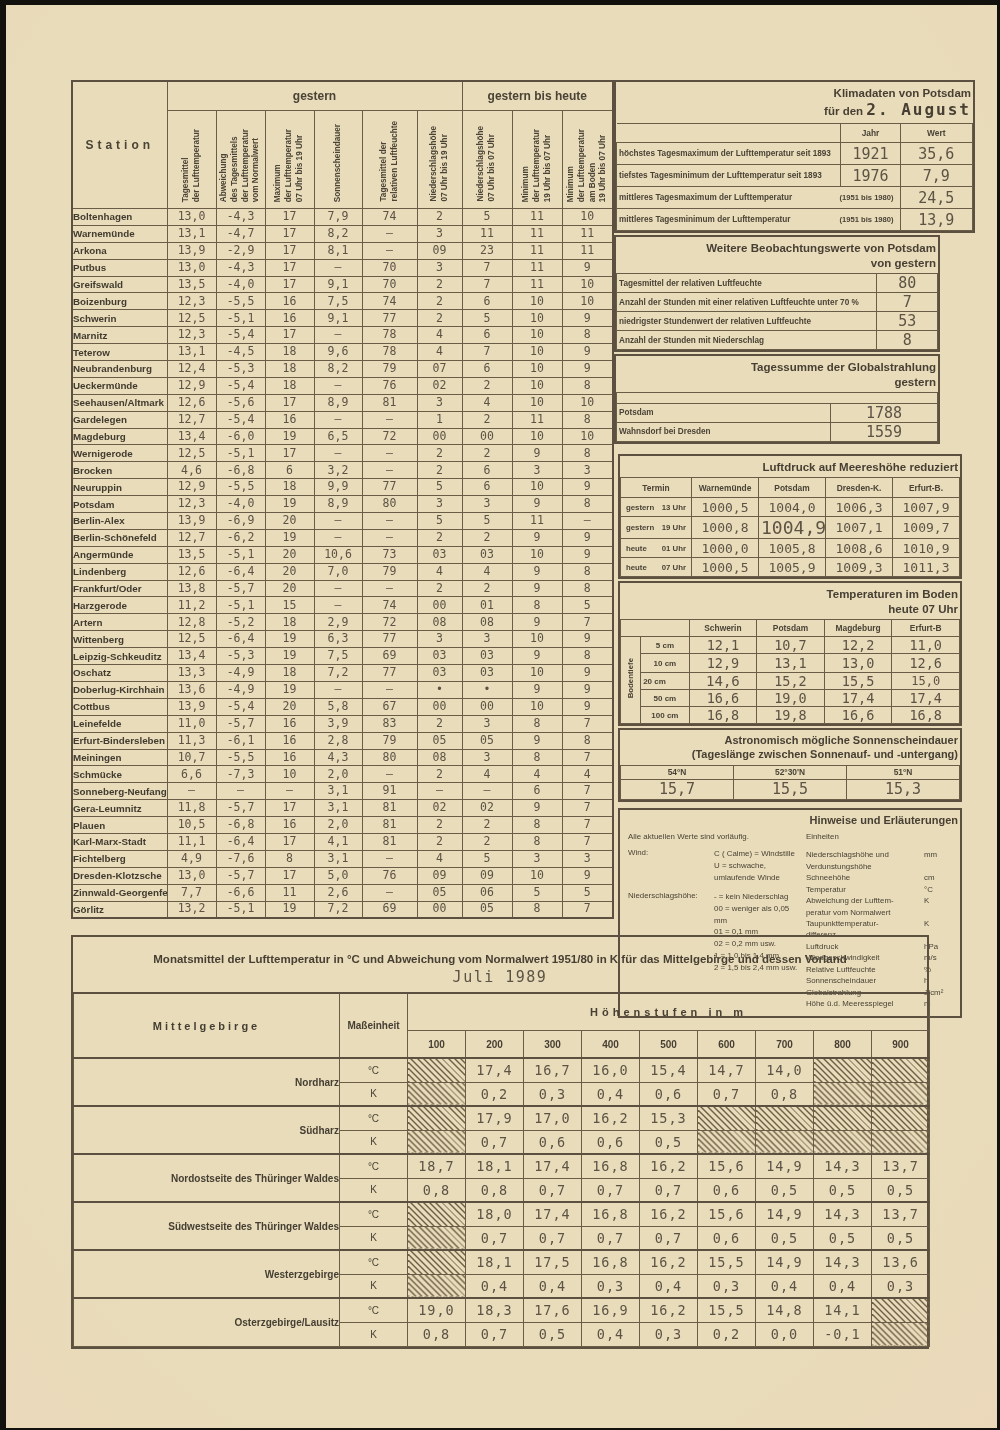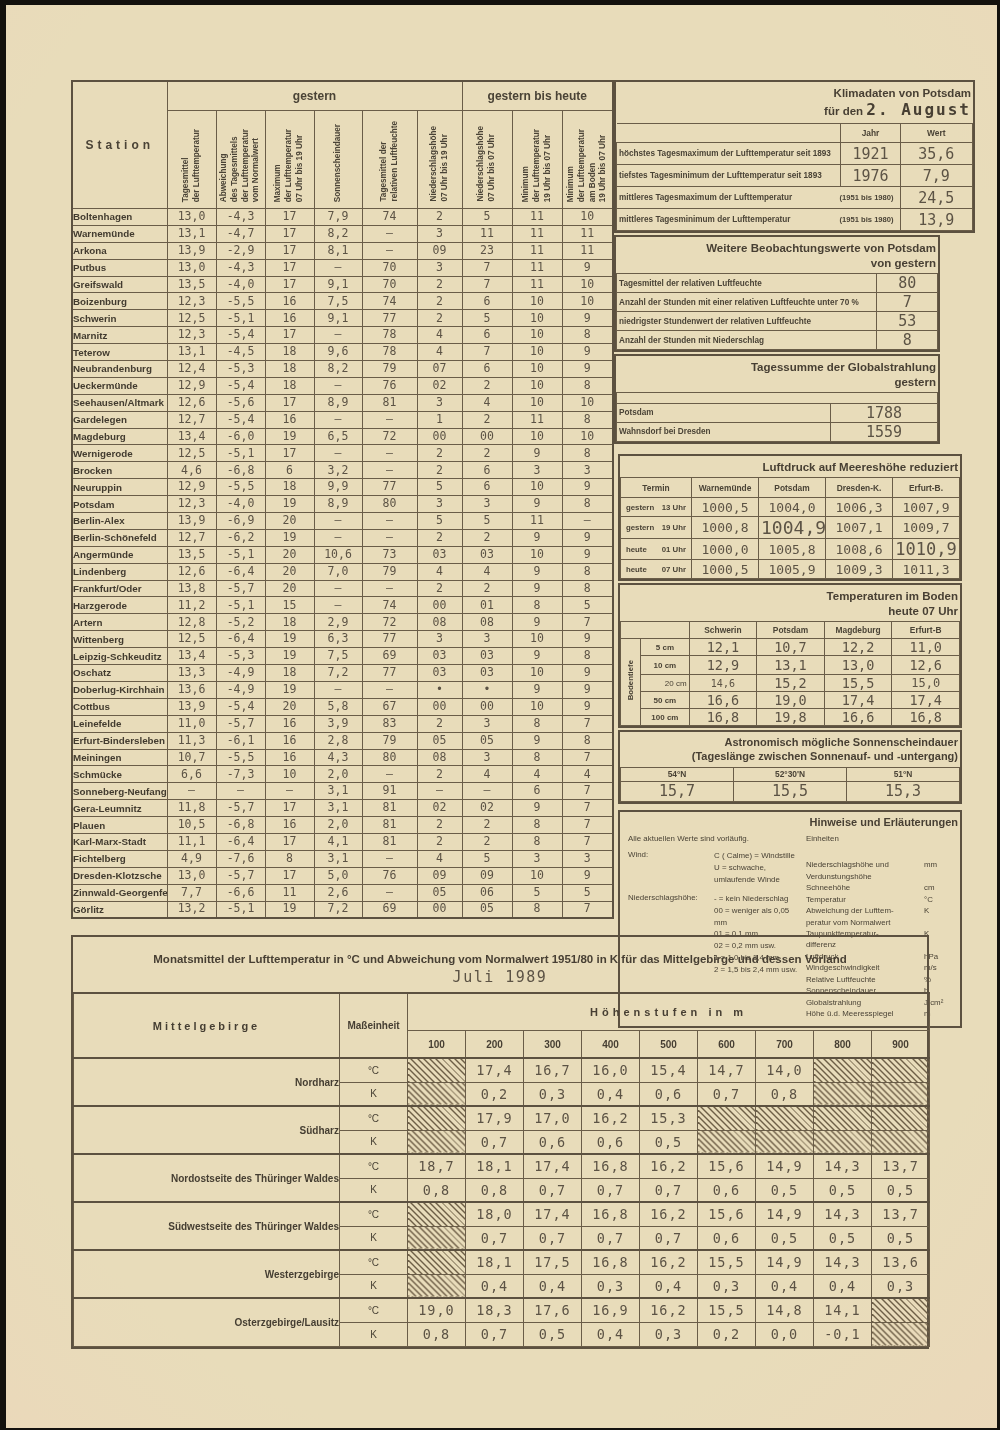--- a/index.html
+++ b/index.html
@@ -775,21 +775,21 @@
             <tr style="height: 19px;">
               <td style="font-size: 7.8px; font-weight: bold; color: rgb(74, 67, 54);">
                 <div style="display: flex; justify-content: space-between; padding: 0px 3px;">
                   <span>heute</span>
                   <span>01 Uhr</span>
                 </div>
               </td>
               <td class="val" style="font-size: 13px;">1000,0</td>
               <td class="val" style="font-size: 13px;">1005,8</td>
               <td class="val" style="font-size: 13px;">1008,6</td>
-              <td class="val" style="font-size: 17px;">1010,9</td>
+              <td class="val" style="font-size: 13px;">1010,9</td>
             </tr>
             <tr style="height: 19px;">
               <td style="font-size: 7.8px; font-weight: bold; color: rgb(74, 67, 54);">
                 <div style="display: flex; justify-content: space-between; padding: 0px 3px;">
                   <span>heute</span>
                   <span>07 Uhr</span>
                 </div>
               </td>
               <td class="val" style="font-size: 13px;">1000,5</td>
               <td class="val" style="font-size: 13px;">1005,9</td>
@@ -833,22 +833,22 @@
               <td class="val" style="font-size: 13.5px;">11,0</td>
             </tr>
             <tr style="height: 19px;">
               <td style="font-size: 8px; font-weight: bold; text-align: center; color: rgb(74, 67, 54);">10 cm</td>
               <td class="val" style="font-size: 13.5px;">12,9</td>
               <td class="val" style="font-size: 13.5px;">13,1</td>
               <td class="val" style="font-size: 13.5px;">13,0</td>
               <td class="val" style="font-size: 13.5px;">12,6</td>
             </tr>
             <tr style="height: 17px;">
-              <td style="font-size: 8px; font-weight: normal; text-align: right; color: rgb(74, 67, 54);">20 cm</td>
-              <td class="val" style="font-size: 10px;">14,6</td>
+              <td style="font-size: 8px; font-weight: bold; text-align: left; color: rgb(74, 67, 54);">20 cm</td>
+              <td class="val" style="font-size: 14px;">14,6</td>
               <td class="val" style="font-size: 13.5px;">15,2</td>
               <td class="val" style="font-size: 13.5px;">15,5</td>
               <td class="val" style="font-size: 12px;">15,0</td>
             </tr>
             <tr style="height: 17px;">
               <td style="font-size: 8px; font-weight: bold; text-align: center; color: rgb(74, 67, 54);">50 cm</td>
               <td class="val" style="font-size: 13.5px;">16,6</td>
               <td class="val" style="font-size: 13.5px;">19,0</td>
               <td class="val" style="font-size: 13.5px;">17,4</td>
               <td class="val" style="font-size: 13.5px;">17,4</td>
@@ -907,21 +907,21 @@
                   <div>00 = weniger als 0,05 mm</div>
                   <div>01 = 0,1 mm</div>
                   <div>02 = 0,2 mm usw.</div>
                   <div>1 = 1,0 bis 1,4 mm</div>
                   <div>2 = 1,5 bis 2,4 mm usw.</div>
                 </div>
               </div>
             </div>
         </div>
         <div class="hw-right">
-          <div style="margin-bottom:16px">Einheiten</div>
+          <div style="margin-bottom:8px">Einheiten</div>
           <div>
               <div class="eh-row">
                 <div class="eh-lab">Niederschlagshöhe und
 Verdunstungshöhe</div>
                 <div class="eh-unit">mm</div>
               </div>
               <div class="eh-row">
                 <div class="eh-lab">Schneehöhe</div>
                 <div class="eh-unit">cm</div>
               </div>

